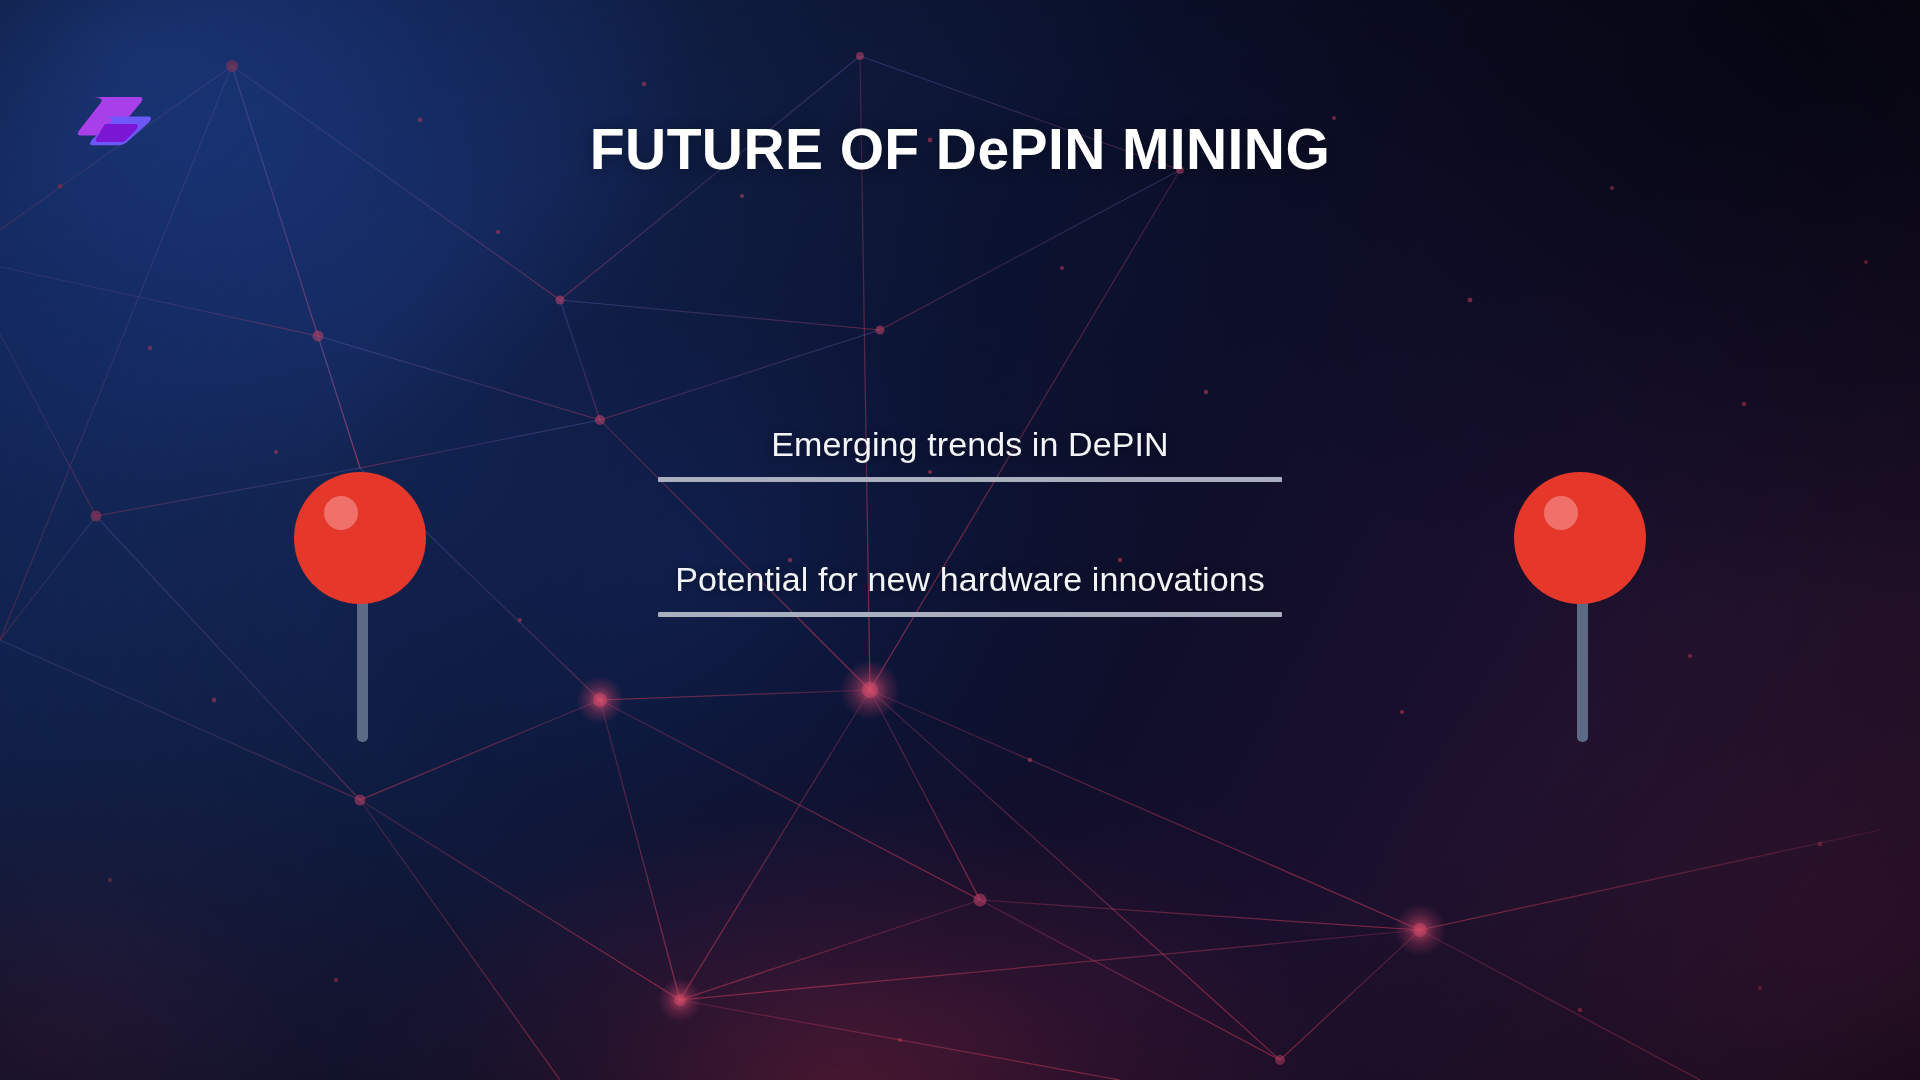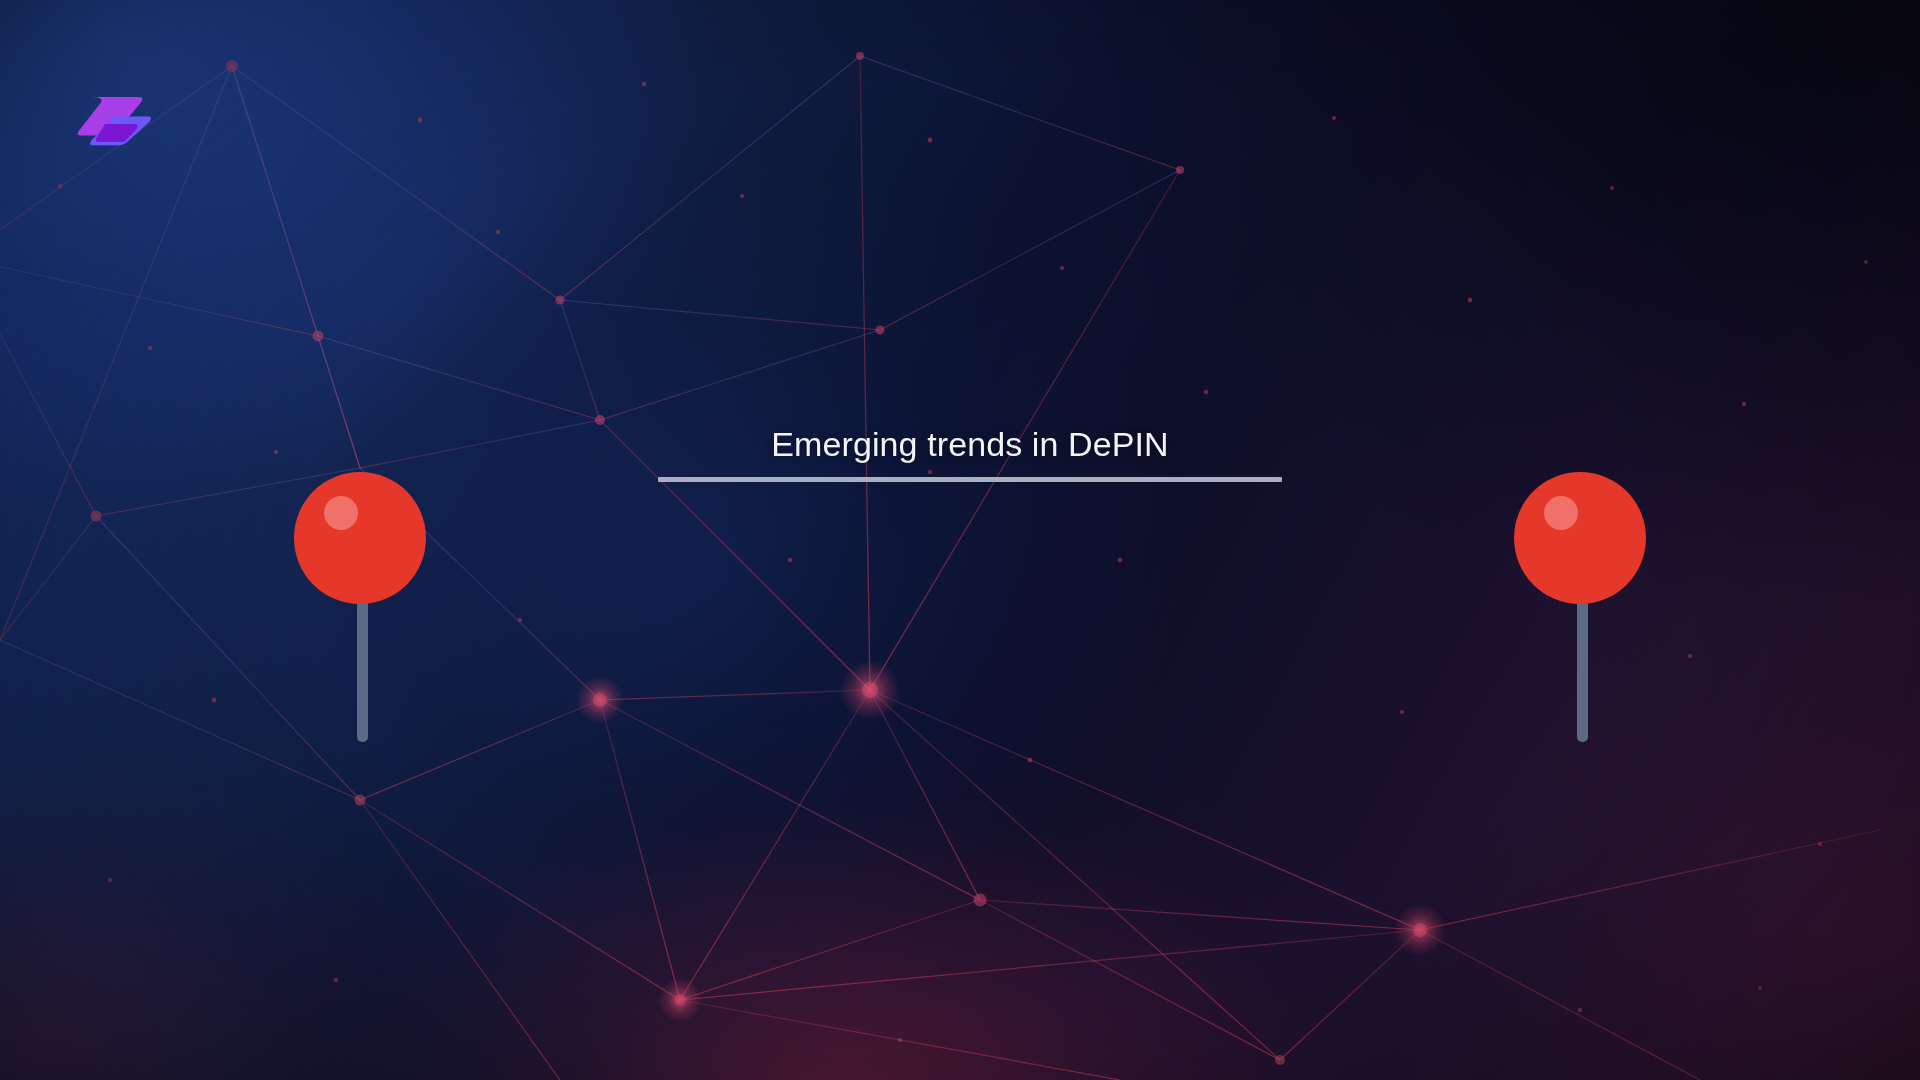--- a/index.html
+++ b/index.html
@@ -286,28 +286,33 @@
   </svg>
 
   <div class="bg-layer bg-vignette"></div>
 
   <svg id="logo" viewBox="0 0 92 62" width="92" height="62">
     <path d="M18 2 L84 2 Q92 2 86 10 L56 46 Q50 54 42 54 L4 54 Q-2 54 4 46 L32 10 Q38 2 18 2 Z" transform="translate(-4,-2) scale(0.74) translate(12,2)" fill="#a93fe8"></path>
     <path d="M20 26 L86 26 Q93 26 87 34 L58 60 Q52 66 44 66 L8 66 Q2 66 8 58 L34 34 Q40 26 20 26 Z" transform="translate(0,-4) scale(0.72) translate(20,8)" fill="#6e5afb" opacity="0.97"></path>
     <path d="M33 28 L63 28 Q68 28 64 34 L52 46 L26 46 Q22 46 25 41 Z" fill="#7a16d4"></path>
   </svg>
 
+  <h1 id="title">FUTURE OF DePIN MINING</h1>
 
   <div id="bullets">
 
     <div class="bullet">
       <span class="bullet-text">Emerging trends in DePIN</span>
       <span class="bullet-rule"></span>
     </div>
 
+    <div class="bullet">
+      <span class="bullet-text">Potential for new hardware innovations</span>
+      <span class="bullet-rule"></span>
+    </div>
 
 
   </div>
 
   <div class="pin" id="pin-left">
     <div class="pin-needle"></div>
     <div class="pin-head">
       <div class="pin-highlight"></div>
     </div>
   </div>

